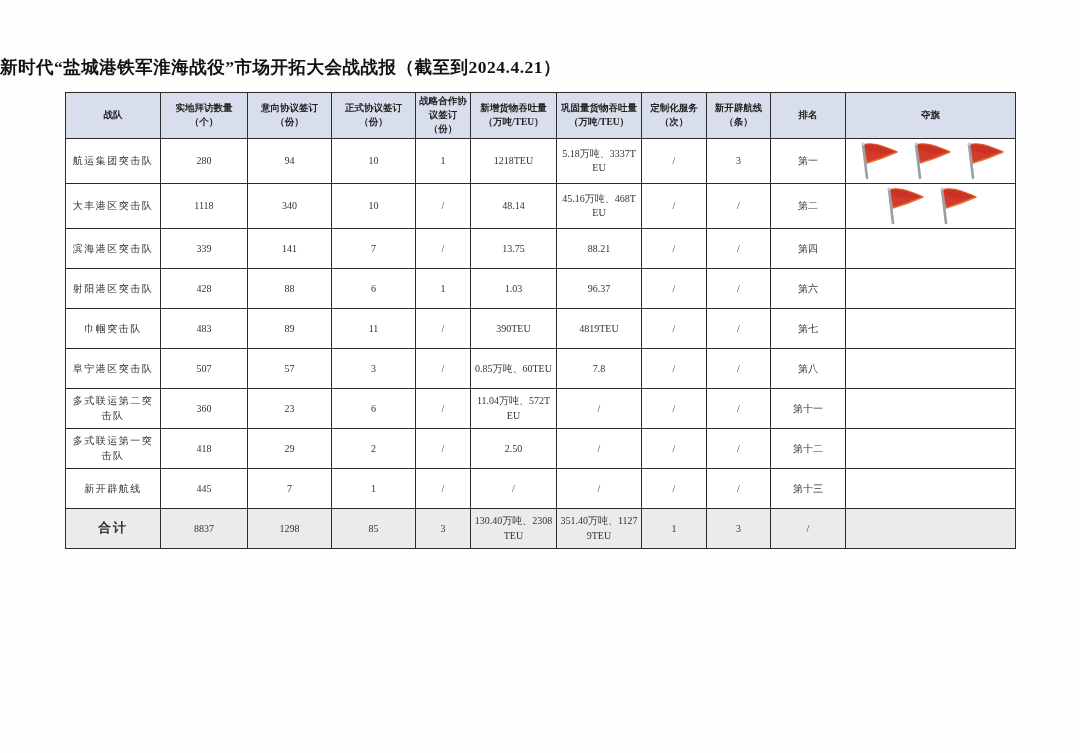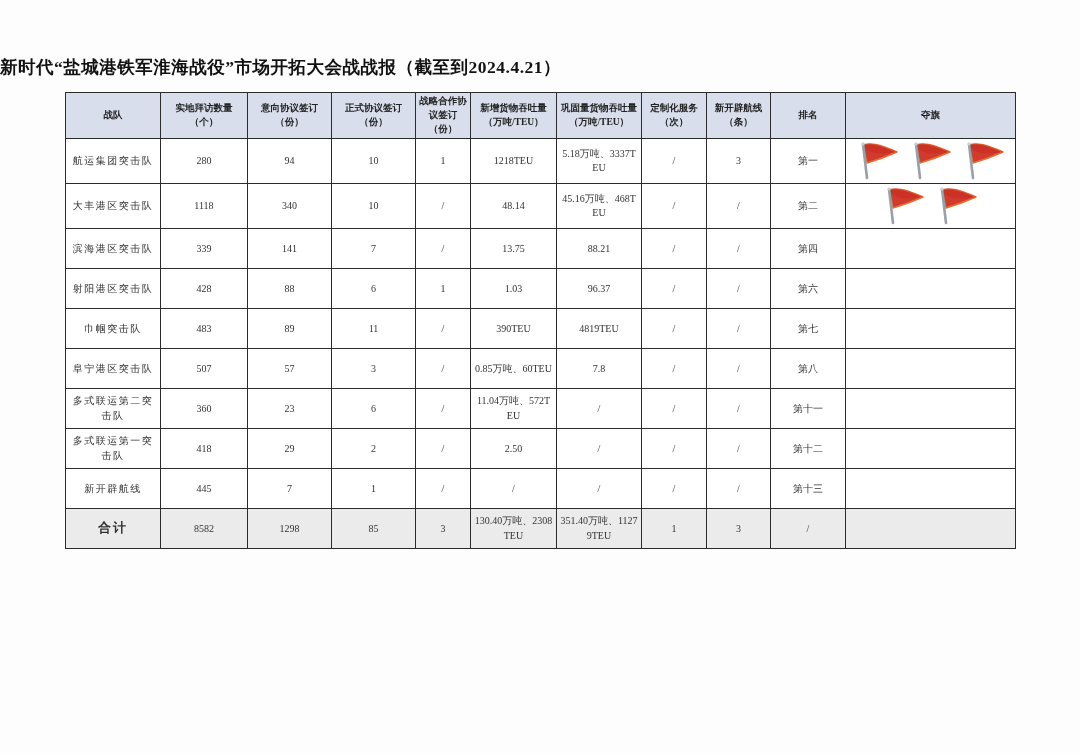--- a/index.html
+++ b/index.html
@@ -297,21 +297,21 @@
         <td>/</td>
         <td>/</td>
         <td>/</td>
         <td class="rank-cell">第十三</td>
         <td class="flags-cell">
           <div class="flags-wrap"></div>
         </td>
       </tr>
       <tr class="total-row">
         <td class="team-cell">合计</td>
-        <td>8582</td>
+        <td>8837</td>
         <td>1298</td>
         <td>85</td>
         <td>3</td>
         <td>130.40万吨、2308TEU</td>
         <td>351.40万吨、11279TEU</td>
         <td>1</td>
         <td>3</td>
         <td class="rank-cell">/</td>
         <td class="flags-cell">
           <div class="flags-wrap"></div>

